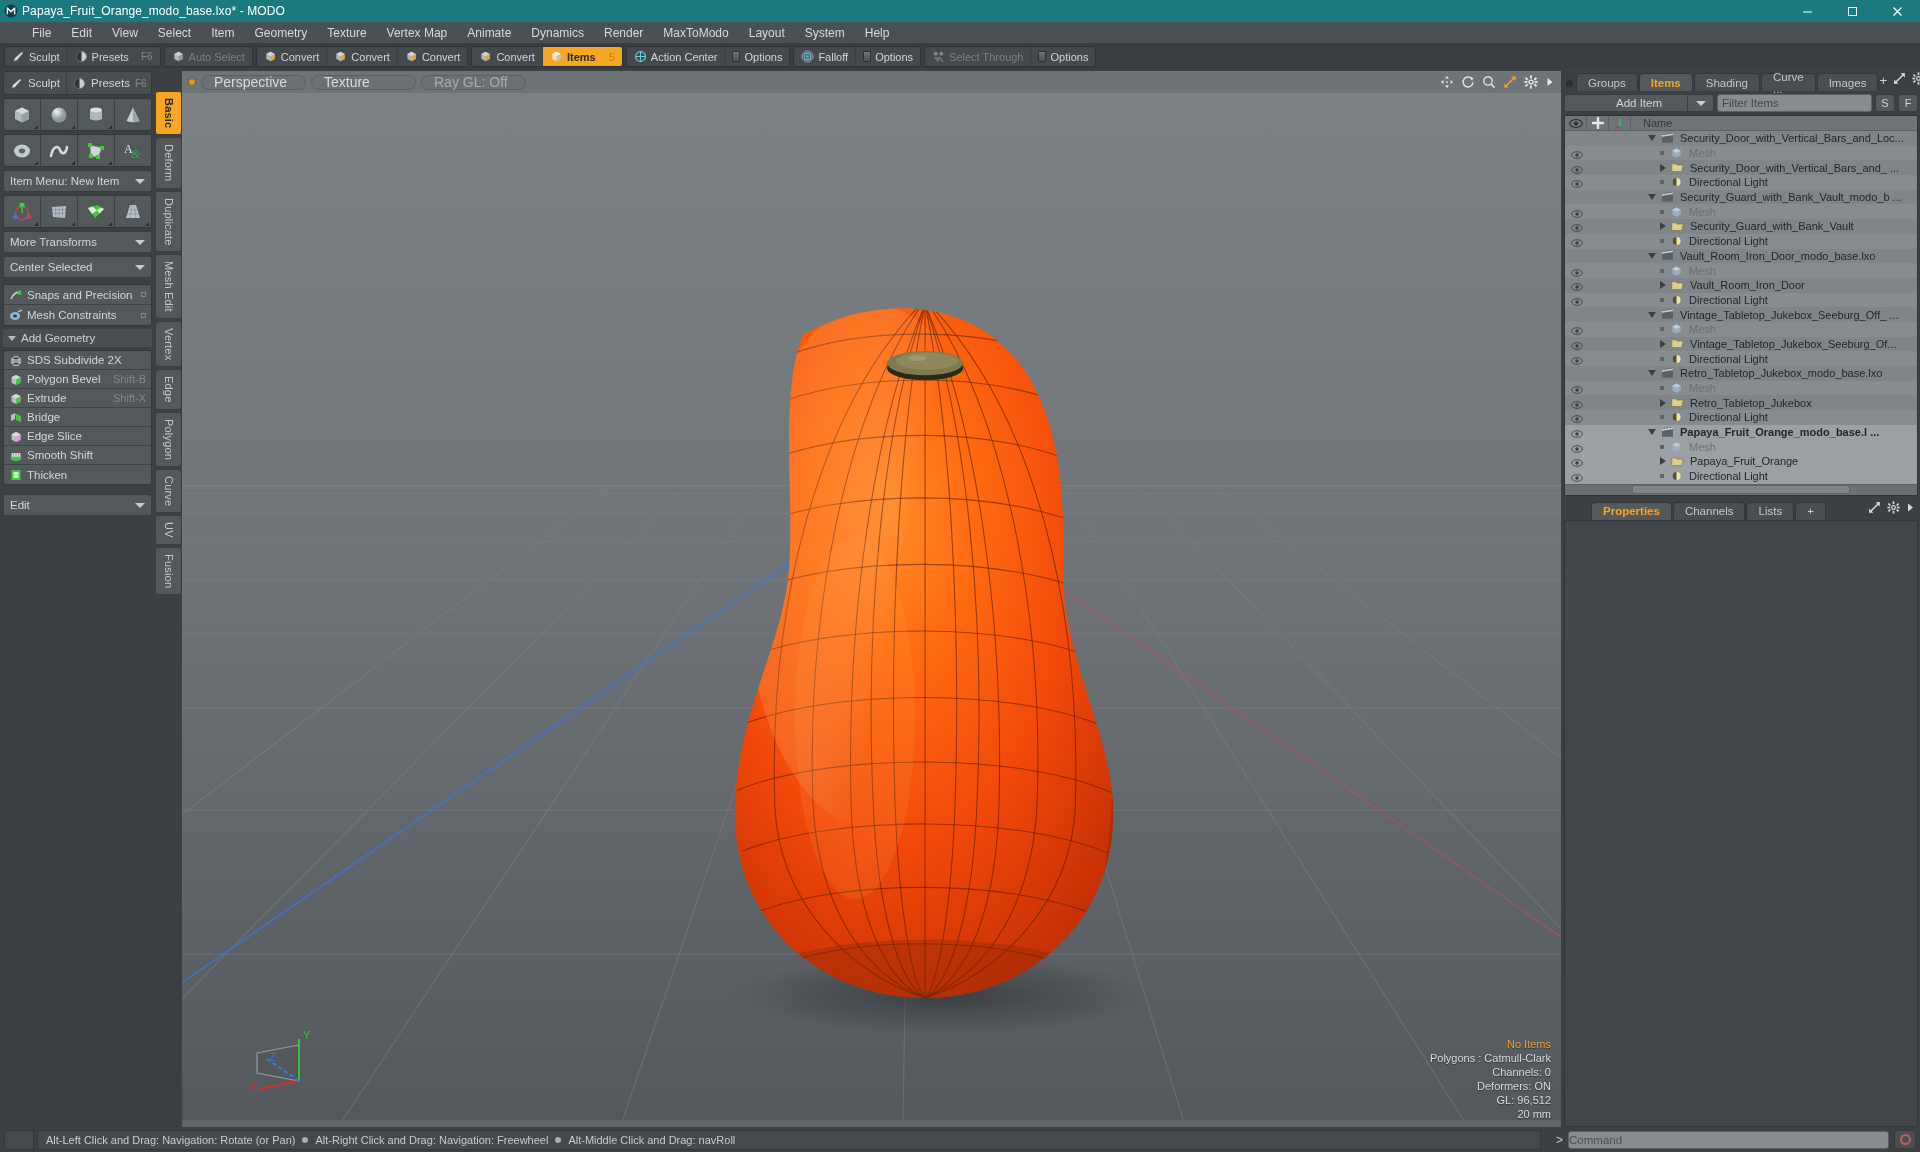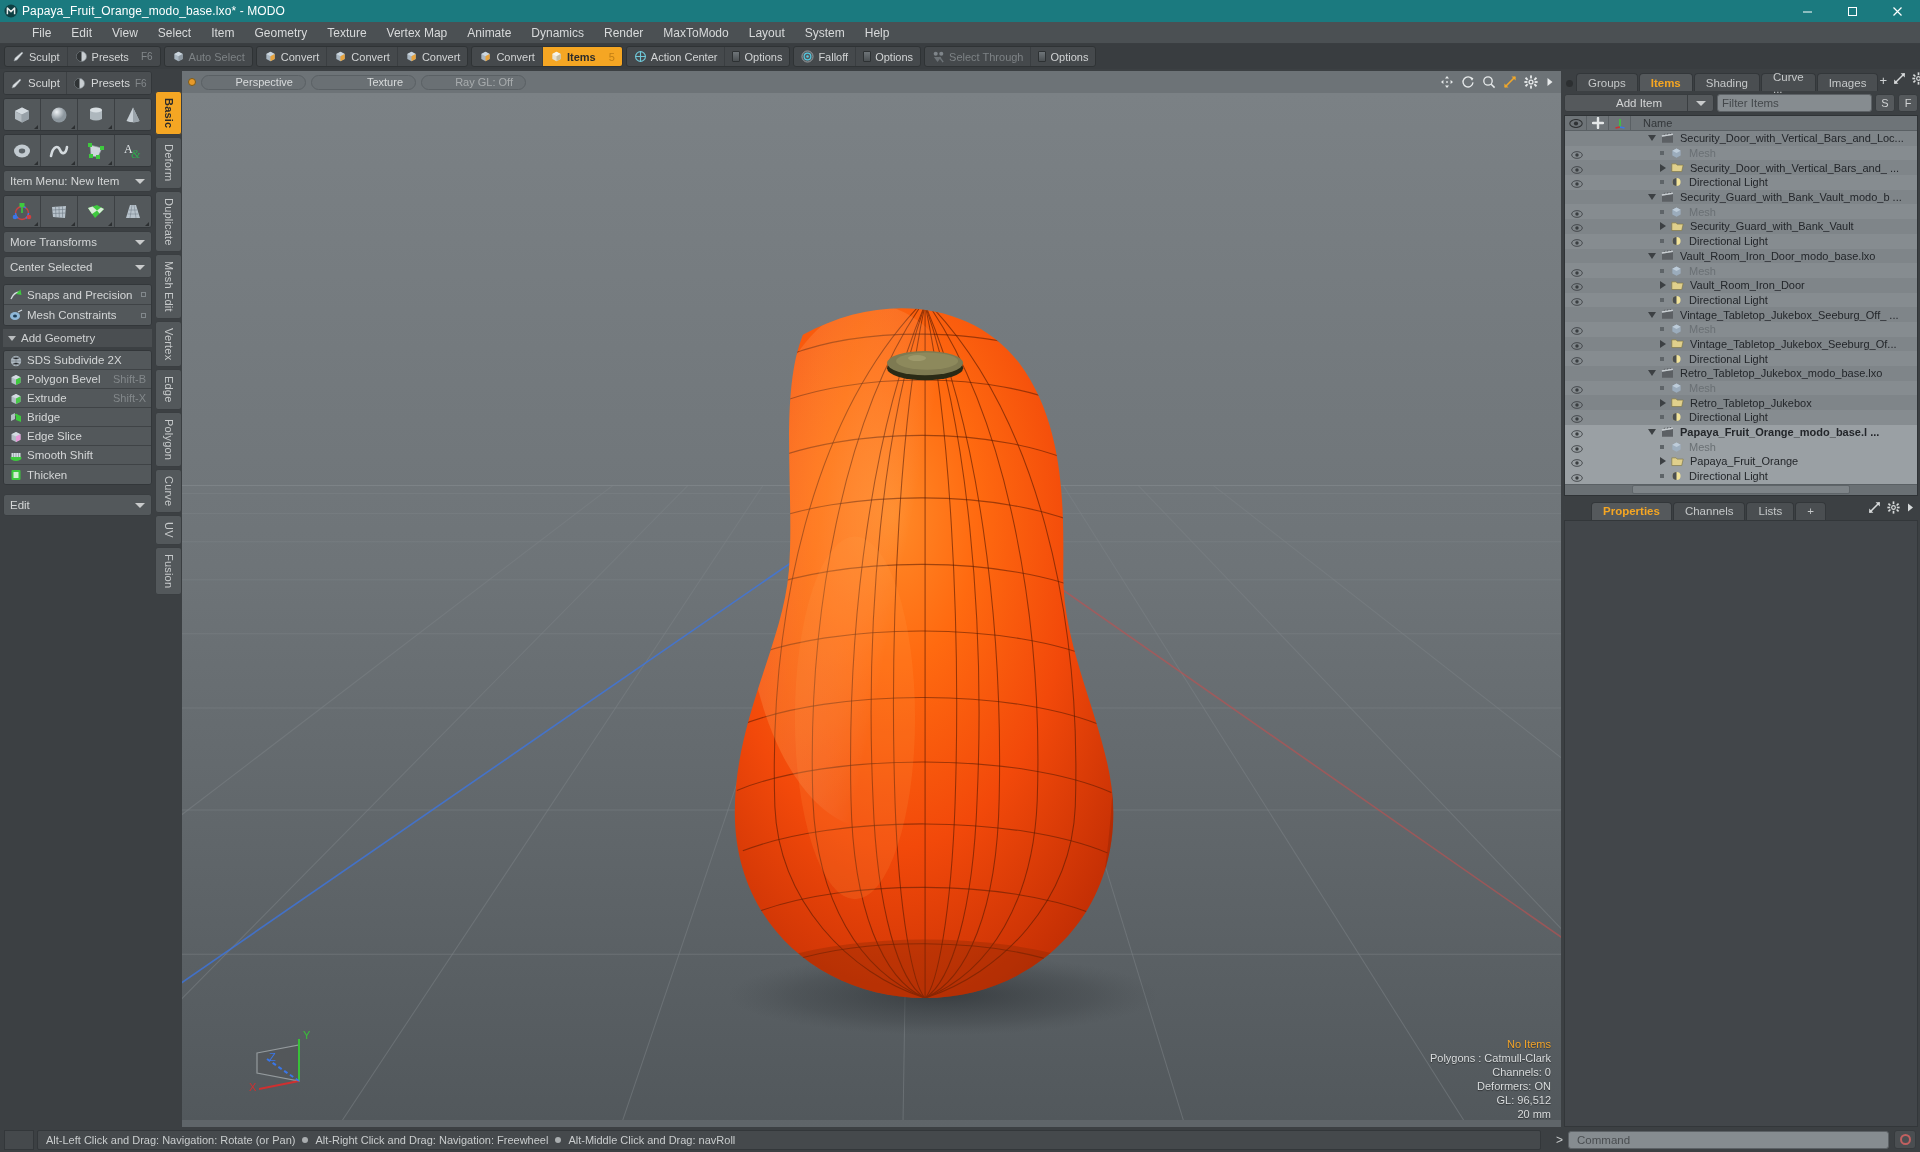--- a/index.html
+++ b/index.html
@@ -95,22 +95,22 @@
     color:#c7cacb; font-size:11px; writing-mode:vertical-rl; text-orientation:mixed;
     display:flex; align-items:center; justify-content:center; padding:6px 0; letter-spacing:.2px;
   }
   .vtab.active { background:#f5a623; color:#2a2a2a; font-weight:bold; }
 
   
   .vpwrap { flex:1 1 auto; display:flex; flex-direction:column; background:#3c4043; min-width:0; padding:2px 1px 0 0;}
   .vphdr { height:22px; flex:0 0 22px; background:#6d7377; display:flex; align-items:center; padding:0 6px; gap:5px; position:relative; }
   .vpdot { width:8px;height:8px;border-radius:50%;background:#e79a2a; border:1px solid #7a5a1a;}
   .vptab {
-    height:15px; min-width:105px; display:flex; align-items:center; justify-content:flex-end;
-    padding:0 12px; border:1px solid #5a6064; border-radius:8px; color:#d8dbdc; font-size:11px;
+    height:15px; min-width:105px; display:flex; align-items:center; justify-content:flex-start;
+    padding:0 12px; border:1px solid #5a6064; border-radius:8px; color:#d8dbdc; font-size:14px;
     background:#6a7074;
   }
   .vptab.off { color:#a8acae; }
   .vphdr-icons { position:absolute; right:6px; display:flex; align-items:center; gap:7px; }
   .vphdr-icons svg { display:block; }
 
   .viewport { flex:1 1 auto; position:relative; overflow:hidden; background:#6c7276; }
   .vp-sky { position:absolute; inset:0;
     background:
       radial-gradient(ellipse 120% 80% at 50% 20%, #797f83 0%, #6b7175 48%, #5f6569 100%);
@@ -179,21 +179,21 @@
   
   .bottombar { height:25px; flex:0 0 25px; background:#3c4043; display:flex; align-items:center; gap:3px; padding:2px 4px; }
   .statusbox {
     flex:1 1 auto; height:20px; background:#45494c; border:1px solid #33373a; border-radius:2px;
     display:flex; align-items:center; padding-left:8px; color:#c9cccd; font-size:11px;
   }
   .statusbox .sep { display:inline-block; width:6px;height:6px;border-radius:50%; background:#a9adaf; margin:0 7px; vertical-align:middle;}
   .cmdwrap { width:372px; flex:0 0 372px; height:20px; display:flex; align-items:center; gap:5px; padding-left:12px;}
   .cmdarrow { color:#c9cccd; font-size:12px; }
   .cmdinput { flex:1 1 auto; height:18px; background:#868c90; border:1px solid #5c6165; border-radius:3px;
-              color:#4a4e51; font-size:11.5px; display:flex; align-items:center; padding-left:8px; }
+              color:#4a4e51; font-size:11.5px; display:flex; align-items:center; }
   .recbtn { width:22px;height:19px; background:#4a4e51; border:1px solid #373b3e; border-radius:3px;
             display:flex;align-items:center;justify-content:center;}
   .recdot { width:11px;height:11px;border-radius:50%;border:2px solid #c06060; }
   .cornerbox{ width:30px; height:20px; background:#45494c; border:1px solid #33373a;}
 </style>
 </head>
 <body>
 
 <div id="app">
 

